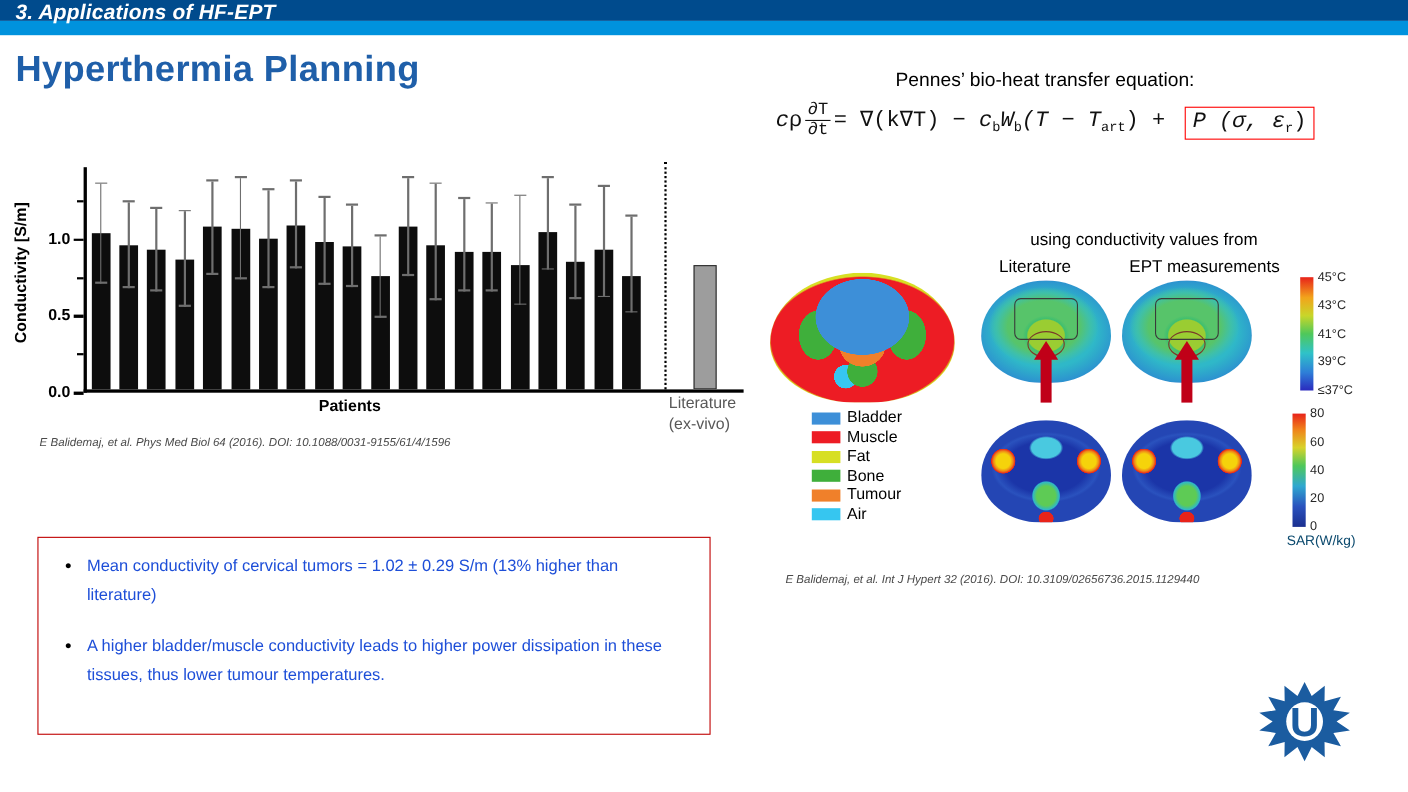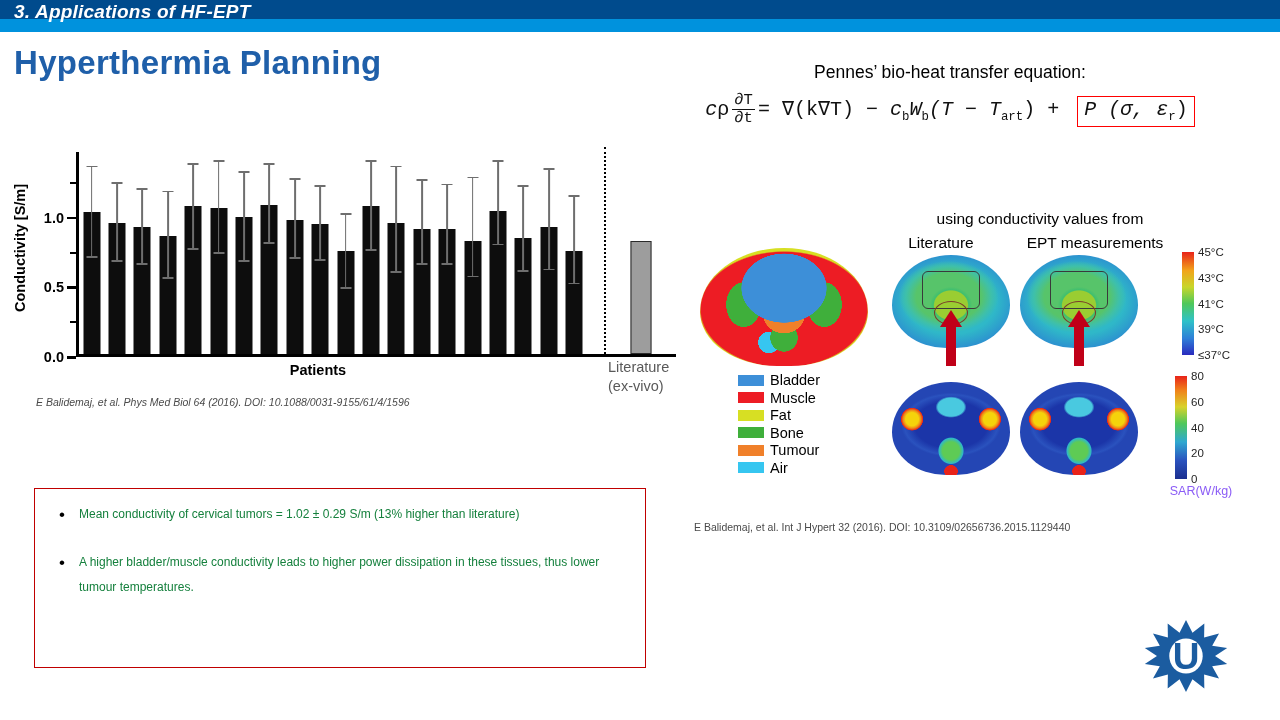--- a/index.html
+++ b/index.html
@@ -101,21 +101,21 @@
   .bullet-box {
     position:absolute; left:34px; top:488px; width:612px; height:180px;
     border:1.6px solid #C00000; background:#ffffff;
     padding:13px 16px 0 10px;
   }
   .bullet-row { display:flex; margin-bottom:22px; }
   .bullet-dot {
     flex:0 0 34px; font-size:17px; color:#000; text-align:center;
     line-height:25px;
   }
-  .bullet-text { font-size:12px; color:#15803d; line-height:25.5px; }
+  .bullet-text { font-size:15px; color:#1d4ed8; line-height:25.5px; }
 
   
   .pennes-title {
     position:absolute; left:700px; top:62px; width:500px;
     text-align:center; font-size:17.5px; color:#000;
   }
   .eq {
     position:absolute; left:700px; top:92px; width:500px;
     text-align:center; font-size:20px; color:#111;
     font-family:Liberation Mono, monospace;
@@ -217,25 +217,25 @@
   .cbar-sar {
     left:1175px; top:376px; height:103px;
     background:linear-gradient(to top,#1B2F8F 0%,#2A52BE 18%,#2FA8D0 36%,#4FC85A 54%,#D8D22A 70%,#F0821A 86%,#E8231A 100%);
   }
   .cbar-tick {
     position:absolute; left:16px; font-size:11.5px; color:#262626;
     transform:translateY(-50%); white-space:nowrap;
   }
   .sar-title {
     position:absolute; left:1146px; top:484px; width:110px;
-    text-align:center; font-size:12.5px; color:#8b5cf6;
+    text-align:center; font-size:12.5px; color:#0c4a6e;
   }
   .cite-right {
-    position:absolute; left:694px; top:521px;
-    font-size:10.5px; color:#4a4a4a; white-space:nowrap;
+    position:absolute; left:714px; top:521px;
+    font-size:10.5px; font-style:italic; color:#4a4a4a; white-space:nowrap;
   }
 
   
   .logo { position:absolute; left:1142px; top:618px; width:88px; height:76px; }
 </style>
 </head>
 <body>
 
 <div id="slide">
 

